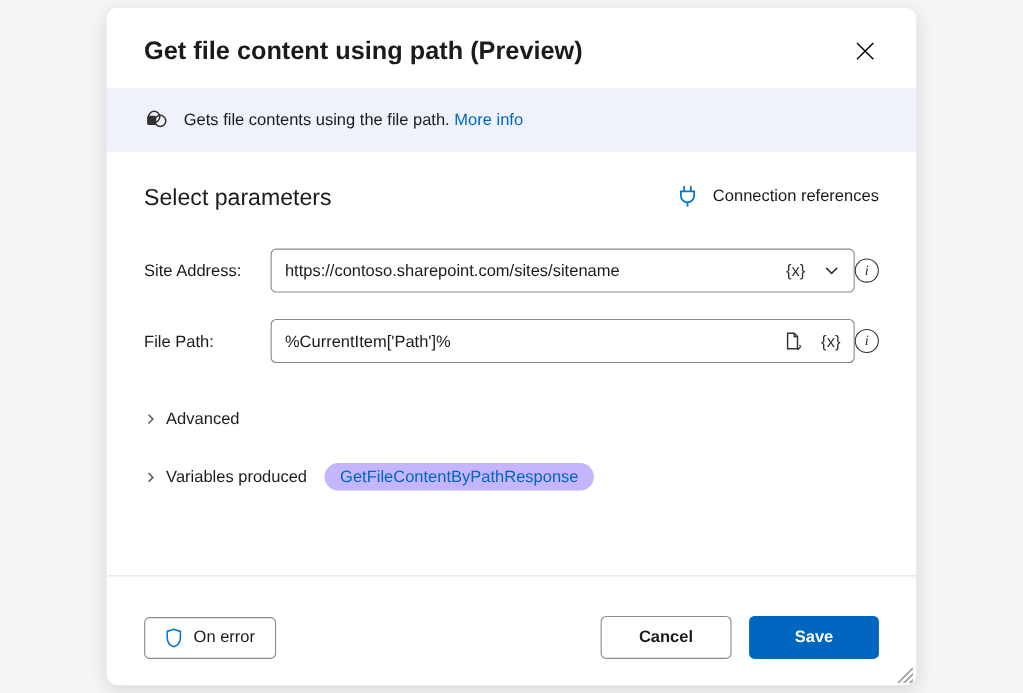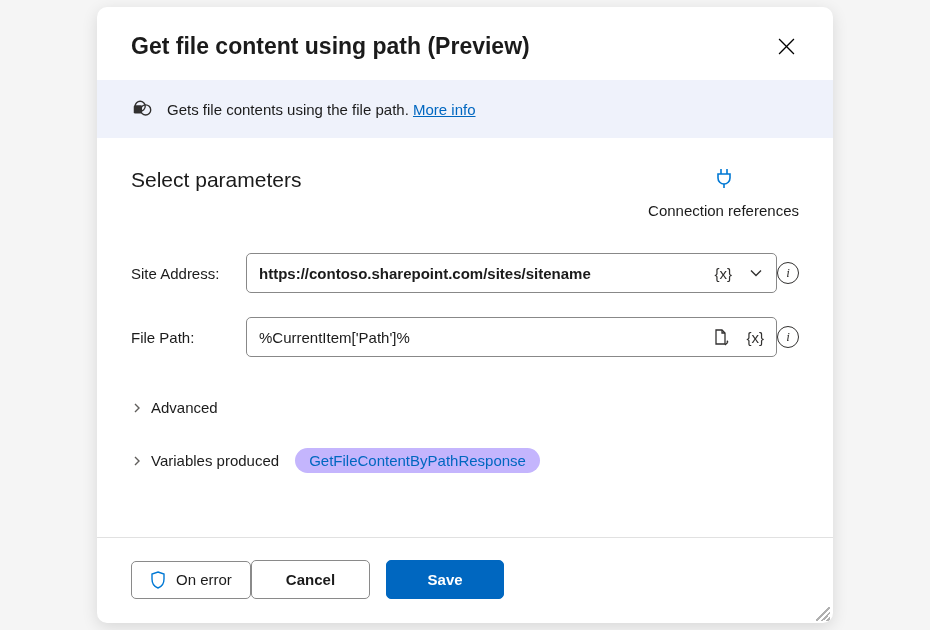--- a/index.html
+++ b/index.html
@@ -63,21 +63,20 @@
       justify-content: center;
       flex-shrink: 0;
       color: #323130;
     }
     .banner-text {
       font-size: 15px;
       color: #1b1b1b;
     }
     .more-info {
       color: #0067c0;
-      text-decoration: underline;
       cursor: pointer;
     }
     .body {
       padding: 30px 34px 0 34px;
       flex: 1;
     }
     .body-top {
       display: flex;
       align-items: flex-start;
       justify-content: space-between;
@@ -88,21 +87,20 @@
       font-weight: 400;
       color: #1b1b1b;
     }
     .conn-ref {
       display: flex;
       align-items: center;
       gap: 14px;
       font-size: 15px;
       color: #1b1b1b;
       cursor: pointer;
-      flex-direction: column;
     }
     .conn-icon {
       color: #0078d4;
       display: flex;
     }
     .param-row {
       display: flex;
       align-items: center;
       margin-bottom: 24px;
     }
@@ -118,21 +116,21 @@
       display: flex;
       align-items: center;
       border: 1px solid #888;
       border-radius: 5px;
       height: 40px;
       padding: 0 8px 0 12px;
     }
     .input-val {
       flex: 1;
       font-size: 15px;
-      font-weight: 700;
+      font-weight: 400;
       color: #1b1b1b;
       border: none;
       outline: none;
       background: transparent;
     }
     .input-val.normal {
       font-weight: 400;
     }
     .input-btns {
       display: flex;
@@ -189,24 +187,24 @@
     .var-chip {
       background: #c4b5fd;
       border-radius: 14px;
       padding: 4px 14px;
       font-size: 15px;
       color: #0067c0;
       margin-left: 8px;
     }
     .footer {
       border-top: 1px solid #e1e1e1;
-      padding: 22px 34px 24px 34px;
-      display: flex;
-      align-items: center;
-      justify-content: flex-start;
+      padding: 36px 34px 24px 34px;
+      display: flex;
+      align-items: center;
+      justify-content: space-between;
     }
     .on-error-btn {
       display: flex;
       align-items: center;
       gap: 10px;
       border: 1px solid #8a8a8a;
       background: #fff;
       border-radius: 5px;
       padding: 9px 18px;
       font-size: 15px;

